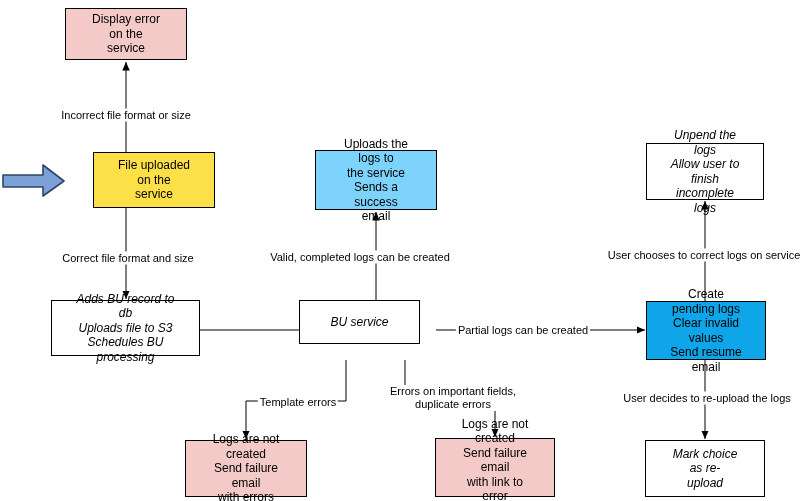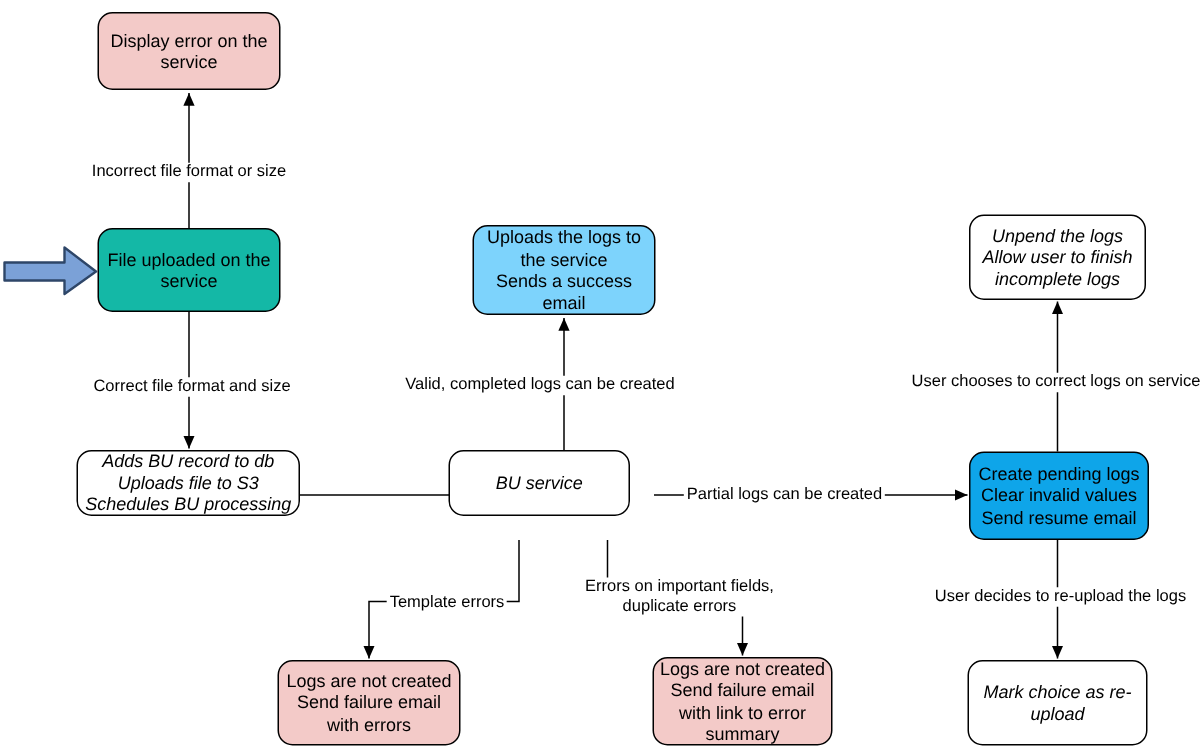--- a/index.html
+++ b/index.html
@@ -2,26 +2,26 @@
 <html><head>
 <meta charset="utf-8">
 <style>
   html,body{margin:0;padding:0;background:#fff;}
   .canvas{
     position:relative;width:801px;height:501px;background:#ffffff;
     font-family:"Liberation Sans",sans-serif;color:#000;overflow:hidden;
   }
   svg.edges{position:absolute;left:0;top:0;}
   .node{
-    position:absolute;box-sizing:border-box;border:1px solid #000;border-radius:10px;
+    position:absolute;box-sizing:border-box;border:1px solid #000;border-radius:0;
     display:flex;align-items:center;justify-content:center;text-align:center;
-    font-size:12px;line-height:14.5px;white-space:pre-line;padding:2px;background:#fff;
+    font-size:12px;line-height:14.5px;white-space:pre-line;padding:20px;background:#fff;
   }
   .node.pink{background:#f3cac8;}
-  .node.blue{background:#14b8a6;}
+  .node.blue{background:#fde047;margin-left:28px;}
   .node.green{background:#7dd3fc;}
   .node.yellow{background:#0ea5e9;}
   .node.white{background:#ffffff;font-style:italic;}
   .elabel{
     position:absolute;transform:translate(-50%,-50%);background:#ffffff;
     font-size:11px;line-height:13px;white-space:nowrap;text-align:center;padding:0 2px;
   }
   .elabel.multiline{white-space:pre-line;}
 </style>
 </head>
@@ -46,21 +46,21 @@
     <path d="M346,360 V401 H246 V439" stroke="#000" fill="none" marker-end="url(#arrow)"></path>
     <path d="M405,360 V398 H495 V437" stroke="#000" fill="none" marker-end="url(#arrow)"></path>
     <path d="M705,301 V201" stroke="#000" fill="none" marker-end="url(#arrow)"></path>
     <path d="M705,360 V439" stroke="#000" fill="none" marker-end="url(#arrow)"></path>
   </svg>
 
   <div class="node pink" style="left:65px;top:8px;width:122px;height:52px">Display error on the
 service</div>
   <div class="node blue" style="left:65px;top:152px;width:122px;height:56px">File uploaded on the
 service</div>
-  <div class="node white" style="left:51px;top:300px;width:149px;height:44px">Adds BU record to db
+  <div class="node white" style="left:51px;top:300px;width:149px;height:56px">Adds BU record to db
 Uploads file to S3
 Schedules BU processing</div>
   <div class="node green" style="left:315px;top:150px;width:122px;height:60px">Uploads the logs to
 the service
 Sends a success
 email</div>
   <div class="node white" style="left:299px;top:300px;width:121px;height:44px">BU service</div>
   <div class="node white" style="left:646px;top:143px;width:118px;height:57px">Unpend the logs
 Allow user to finish
 incomplete logs</div>

